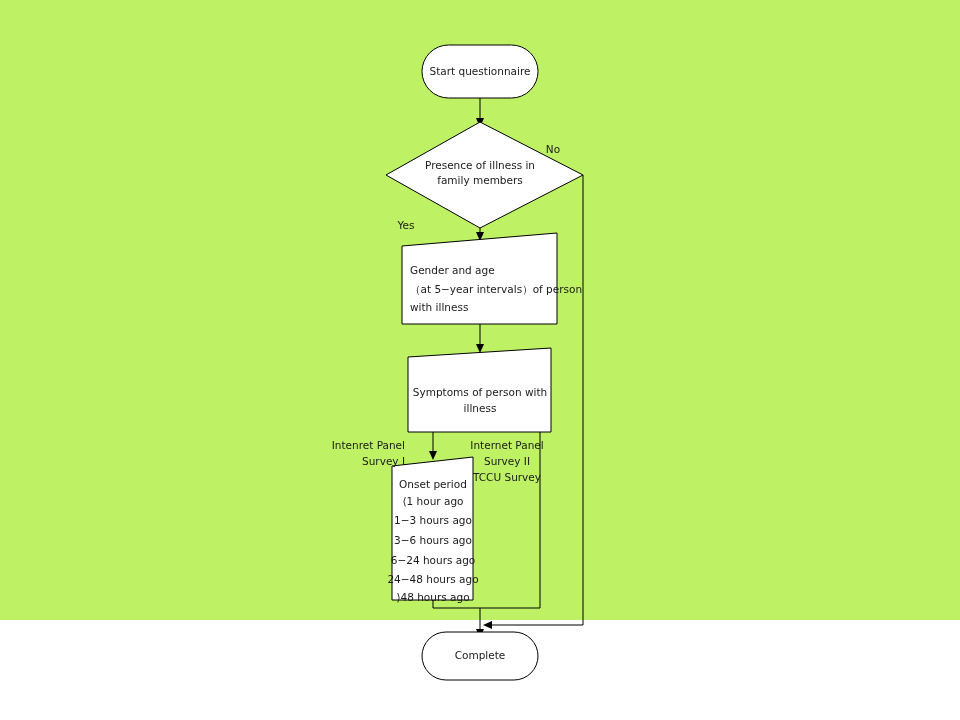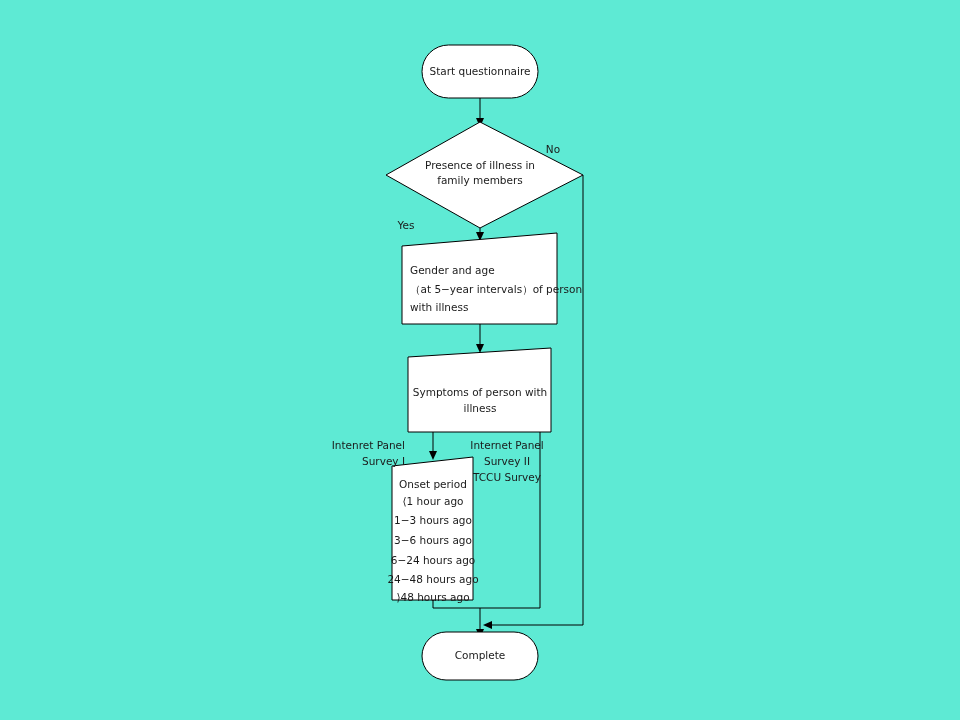--- a/index.html
+++ b/index.html
@@ -10,22 +10,22 @@
   }
   body {
     width: 960px;
     height: 720px;
     font-family: "DejaVu Sans", sans-serif;
     overflow: hidden;
   }
   #flowchart-canvas {
     position: relative;
     width: 960px;
-    height: 720px;
-    background: #5eead4;
+    height: 620px;
+    background: #bef264;
     text-decoration: underline;
   }
   svg#flow-svg {
     position: absolute;
     top: 0;
     left: 0;
     width: 960px;
     height: 720px;
   }
   .shape {

